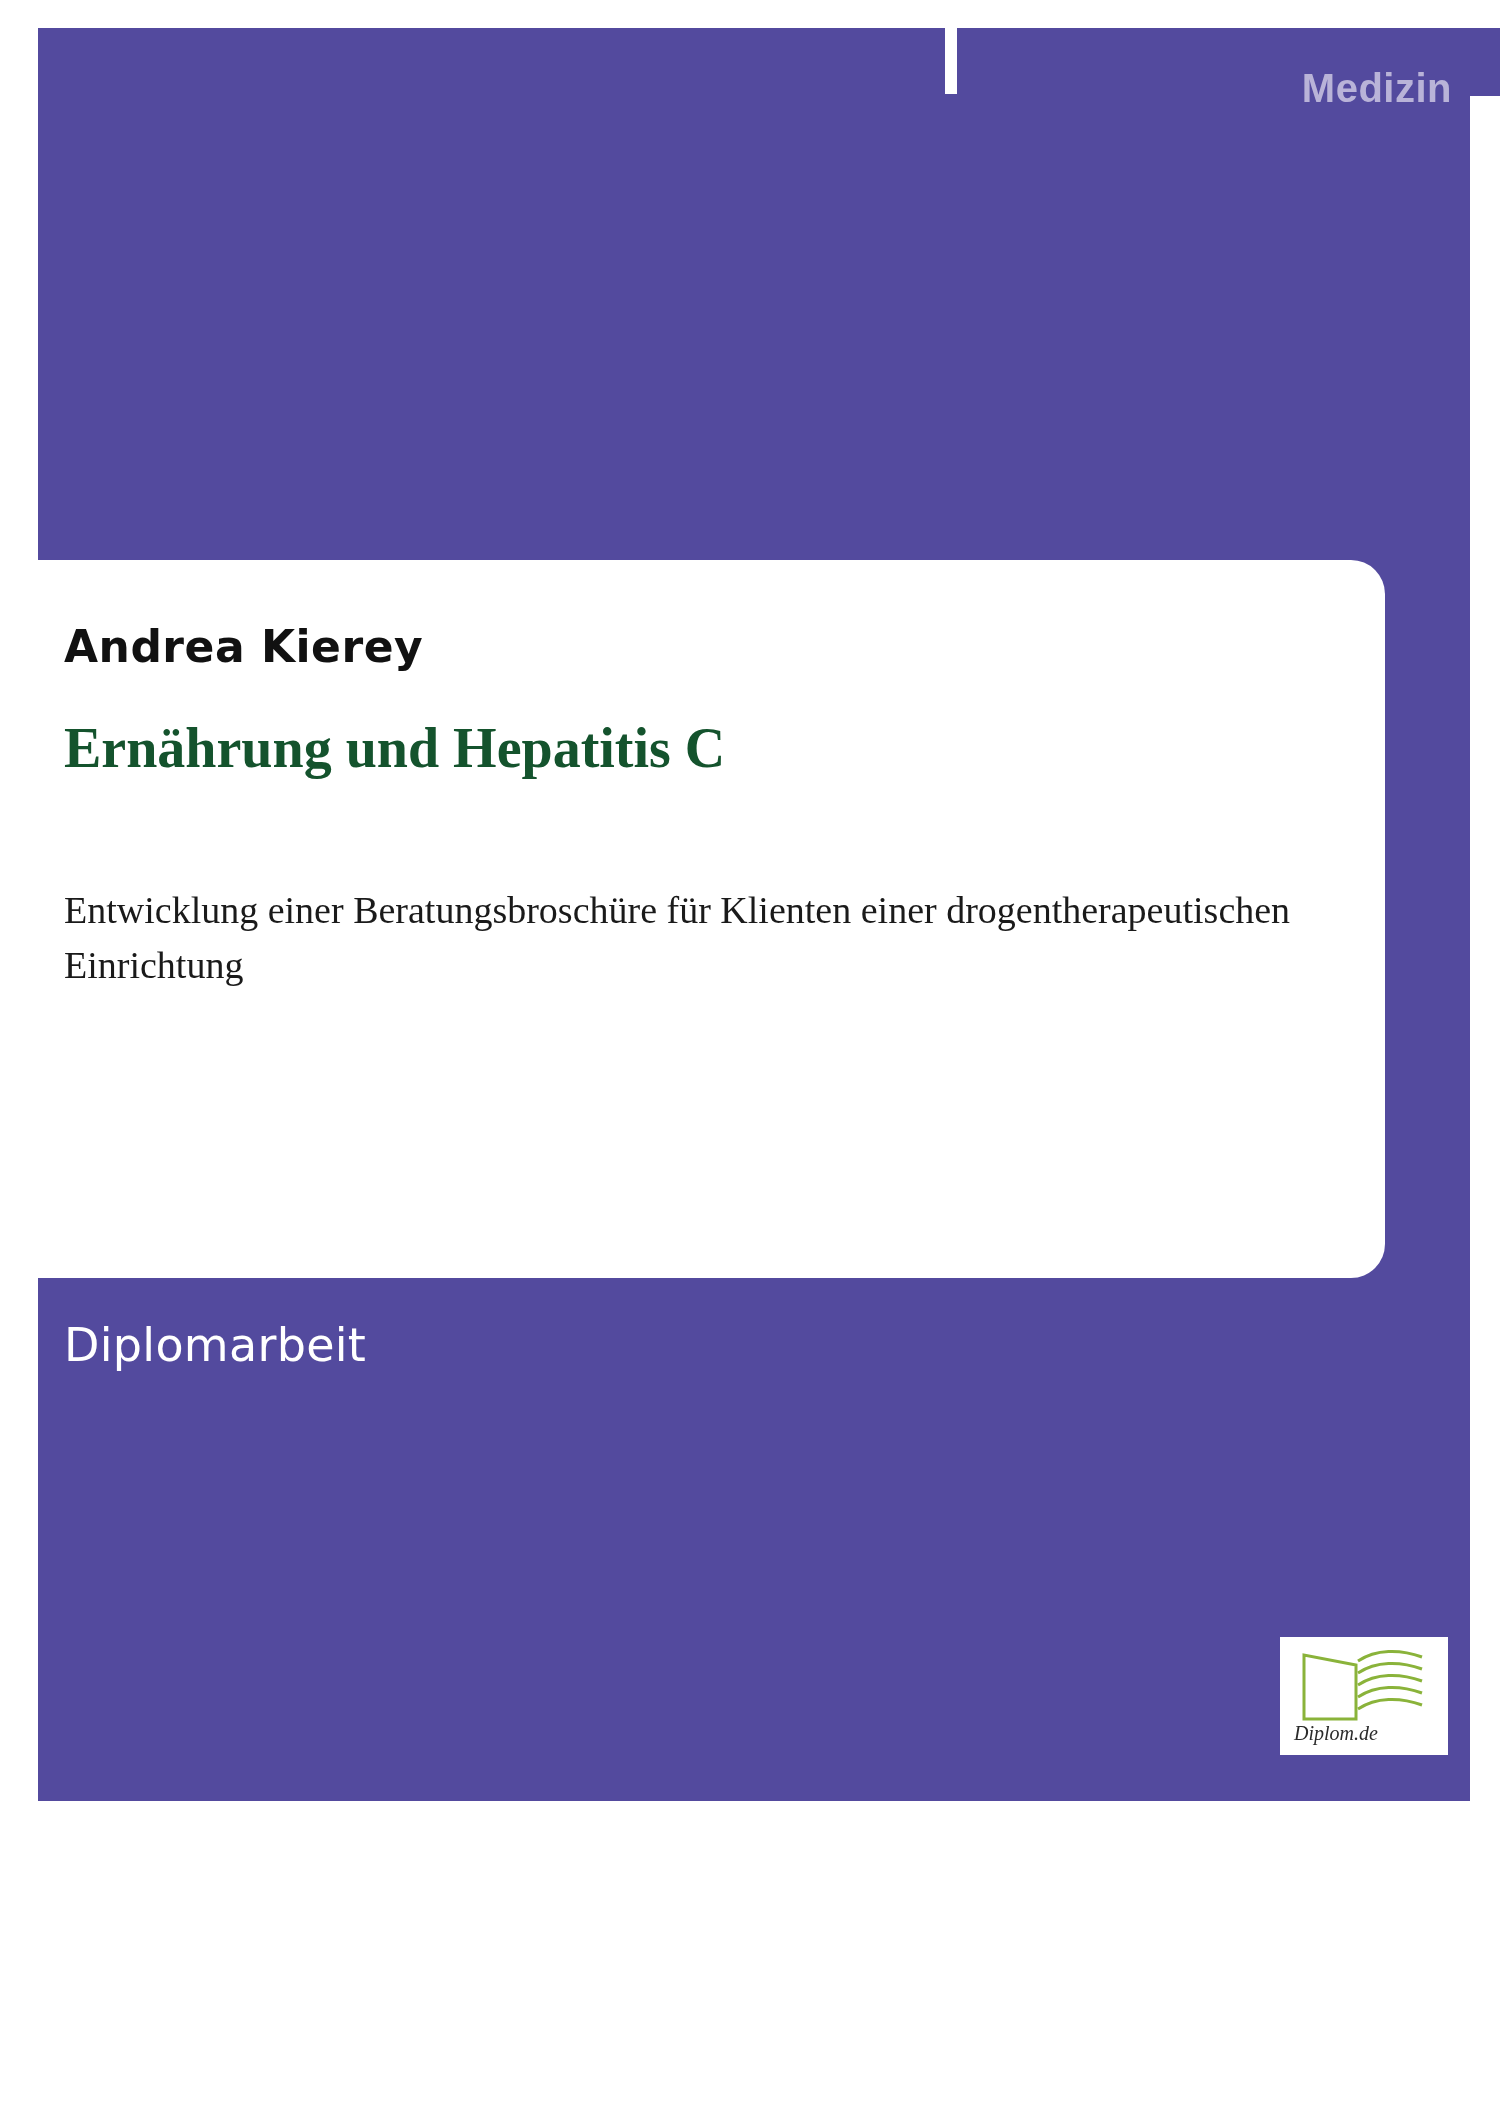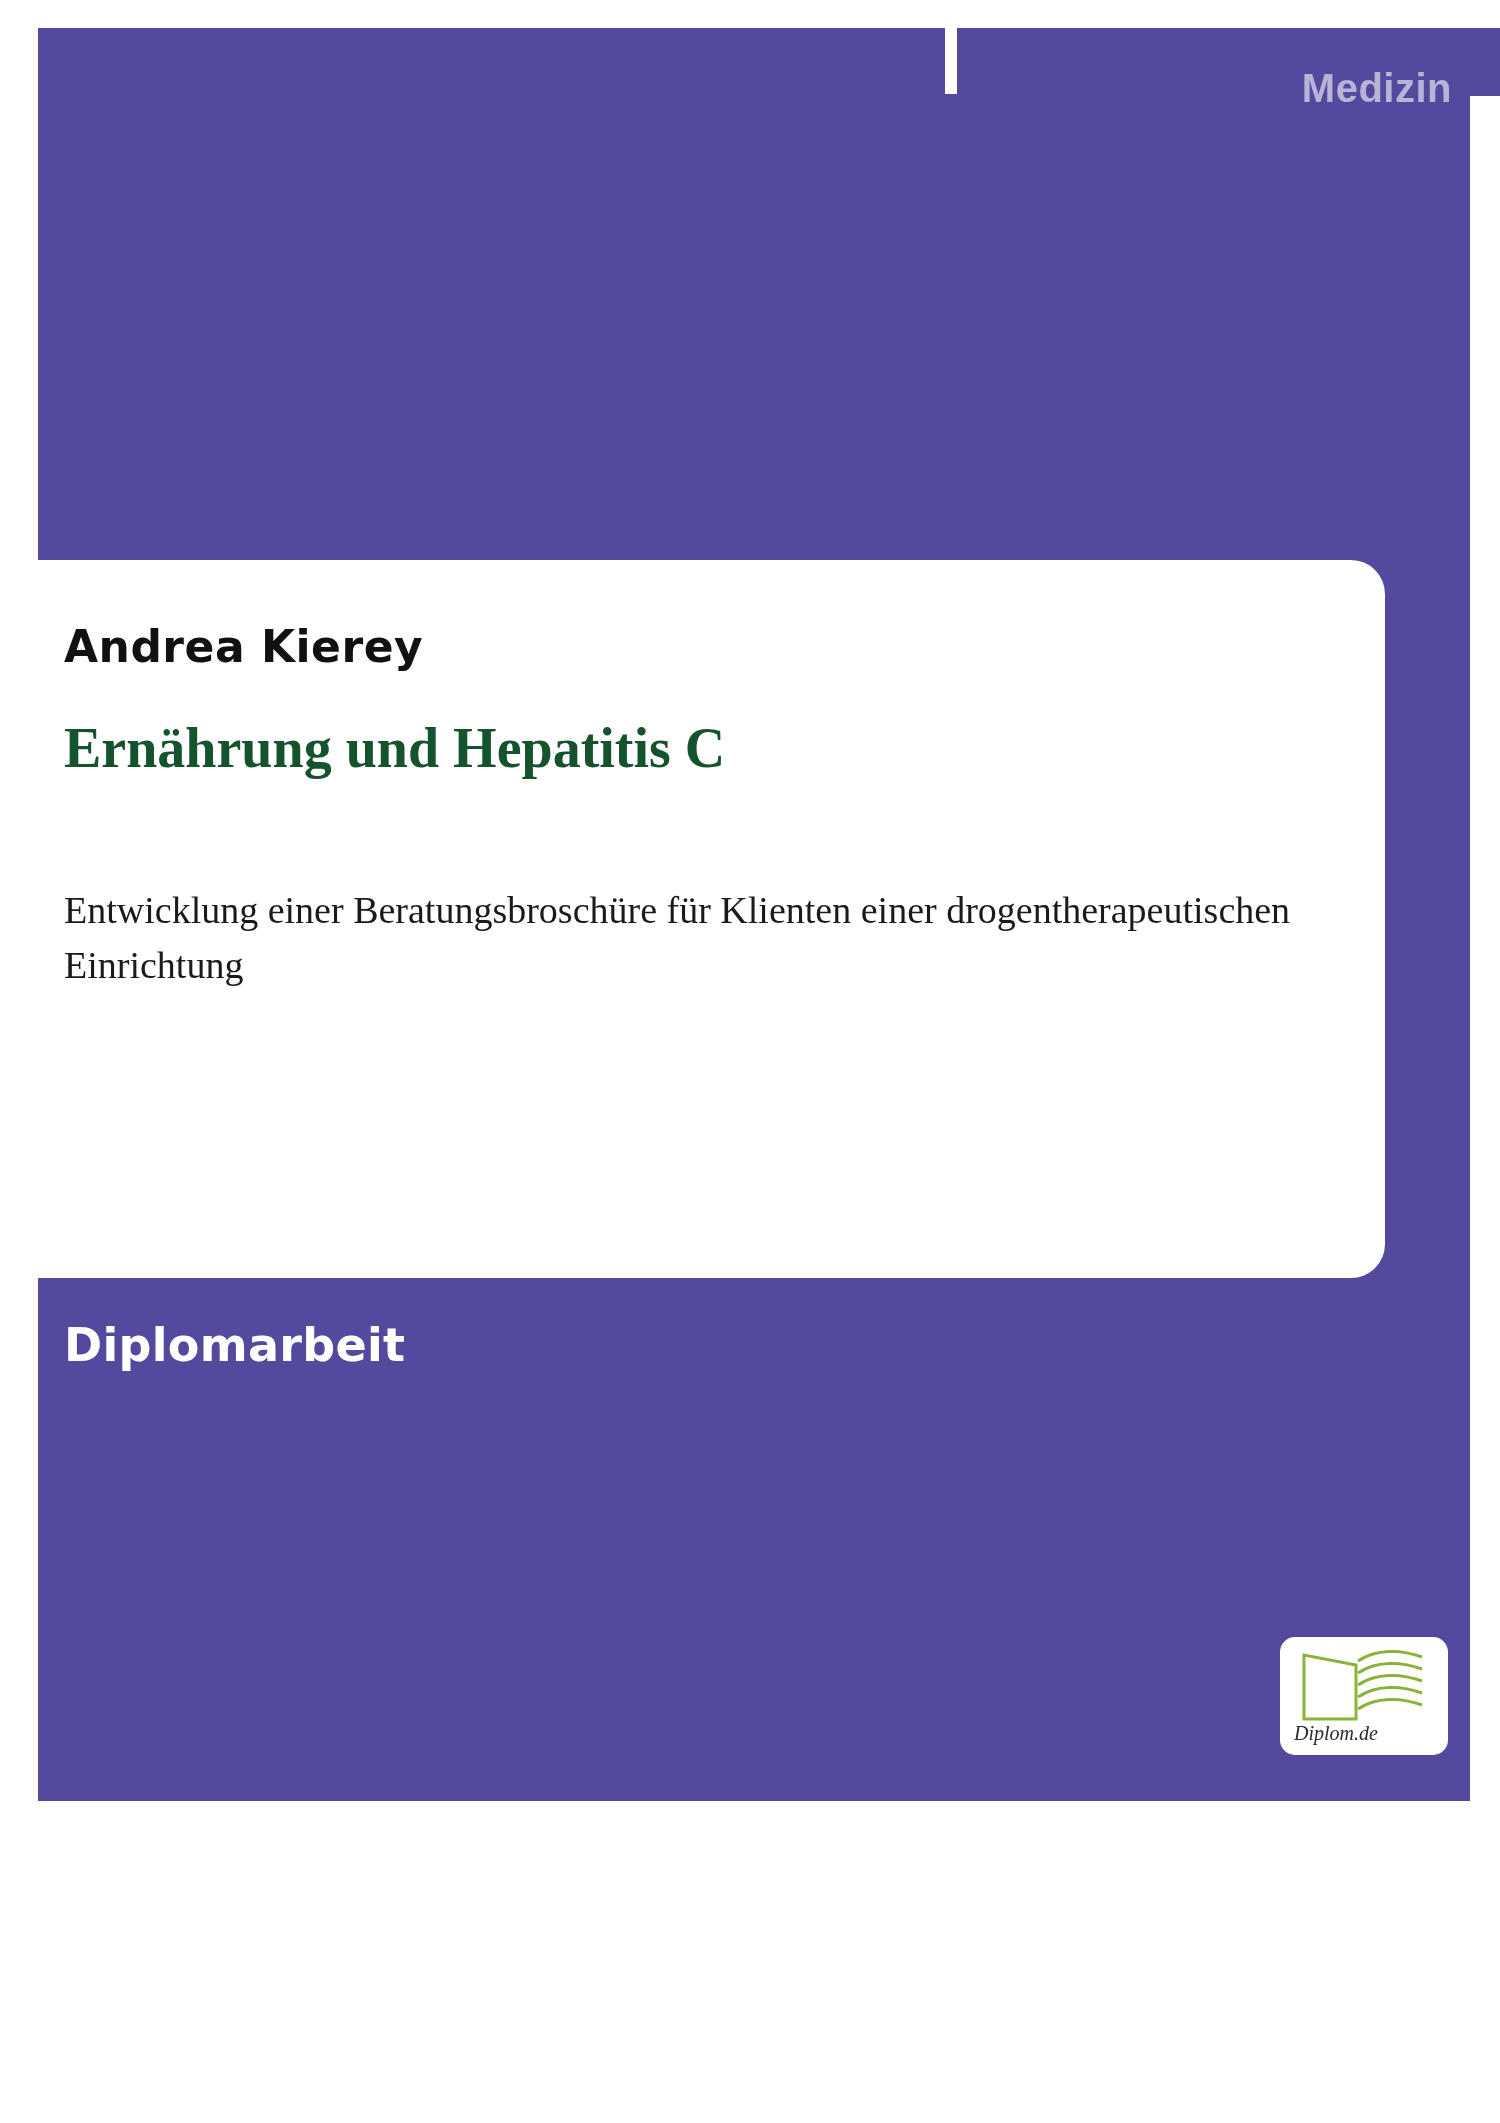--- a/index.html
+++ b/index.html
@@ -135,35 +135,35 @@
     line-height: 1.45;
     margin-top: 38px;
   }
 
   
   .doc-type {
     position: absolute;
     left: 64px;
     top: 1318px;
     font-size: 46px;
-    font-weight: bold;
+    font-weight: normal;
     color: #ffffff;
     font-family: "DejaVu Sans", sans-serif;
     letter-spacing: 0.3px;
   }
 
   
   .logo {
     position: absolute;
     right: 52px;
     bottom: 46px;
     width: 168px;
     height: 118px;
     background: #ffffff;
-    border-radius: 15px;
+    border-radius: 0;
   }
   .logo svg {
     position: absolute;
     left: 16px;
     top: 10px;
   }
   .logo-text {
     position: absolute;
     left: 14px;
     bottom: 10px;

